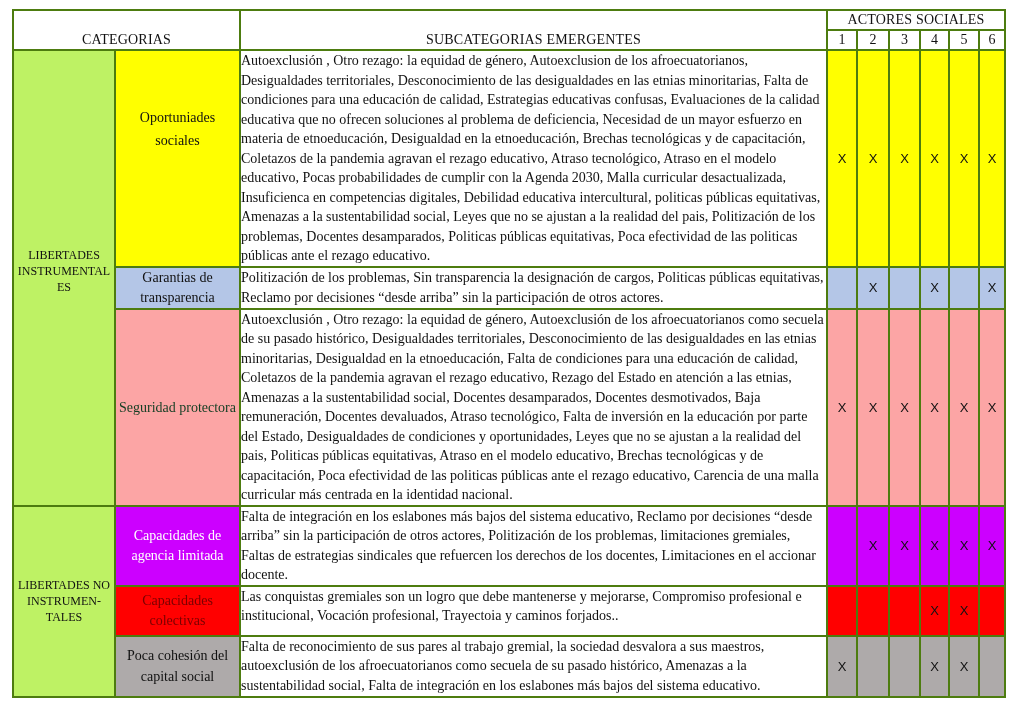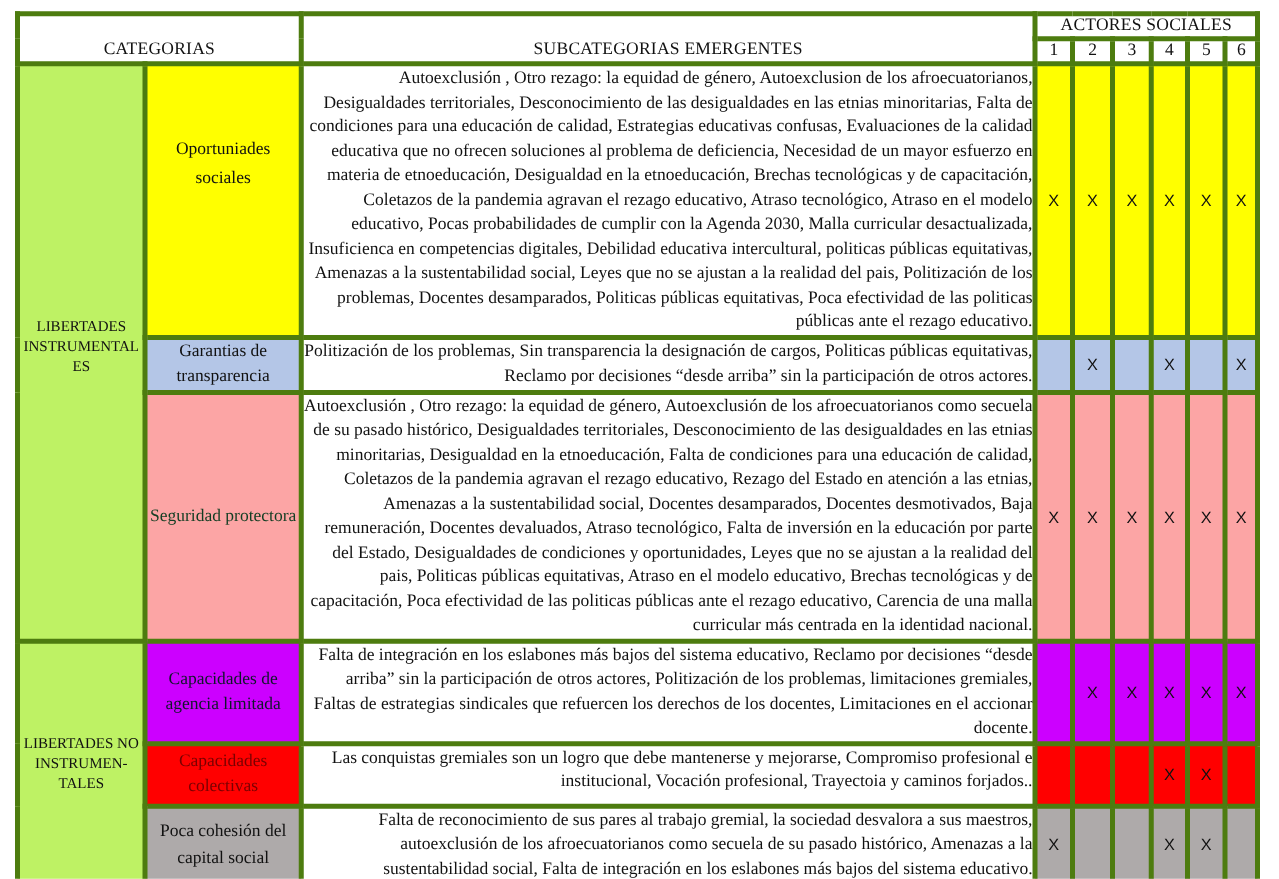--- a/index.html
+++ b/index.html
@@ -1,32 +1,32 @@
 <!DOCTYPE html>
 <html><head>
 <meta charset="utf-8">
 <style>
   html, body { margin: 0; padding: 0; background: #ffffff; }
   body { width: 1023px; height: 703px; position: relative; overflow: hidden;
          font-family: "Liberation Serif", "DejaVu Serif", serif; color: #111; }
   table.grid { position: absolute; left: 12px; top: 9px; border-collapse: collapse; table-layout: fixed; }
-  table.grid td { border: 4px solid #4d7c0f; padding: 0; vertical-align: middle; }
+  table.grid td { border: 2px solid #4d7c0f; padding: 0; vertical-align: middle; }
   .hdr { text-align: center; font-size: 14px; letter-spacing: 0.2px; }
   .num { text-align: center; font-size: 14px; }
   .cat { text-align: center; font-size: 12px; line-height: 16px; background: #bef264; padding: 0 2px; }
   .sub { text-align: center; font-size: 14px; line-height: 23px; padding: 0 6px; }
-  .txt { font-size: 14px; line-height: 19.5px; padding: 0 3px 0 4px; vertical-align: top !important; background: #fff; text-align: right; }
+  .txt { font-size: 14px; line-height: 19.5px; padding: 0 3px 0 4px; vertical-align: top !important; background: #fff; text-align: left; }
   .mark { text-align: center; font-family: "Liberation Sans", "DejaVu Sans", sans-serif; font-size: 13px; }
   .c-yellow { background: #ffff00; text-align: center; }
   .c-blue { background: #b4c6e7; }
   .c-green { background: #fca5a5; }
   .c-purple { background: #cc00ff; }
   .c-red { background: #ff0000; }
   .c-gray { background: #aeaaaa; }
-  .t-purple { color: #0f172a; }
+  .t-purple { color: #ffffff; }
   .t-red { color: #7a0000; }
   .t-green { color: #123d22; }
 </style>
 </head>
 <body>
 
 <table class="grid">
   <colgroup>
     <col style="width:102px">
       <col style="width:125px">

